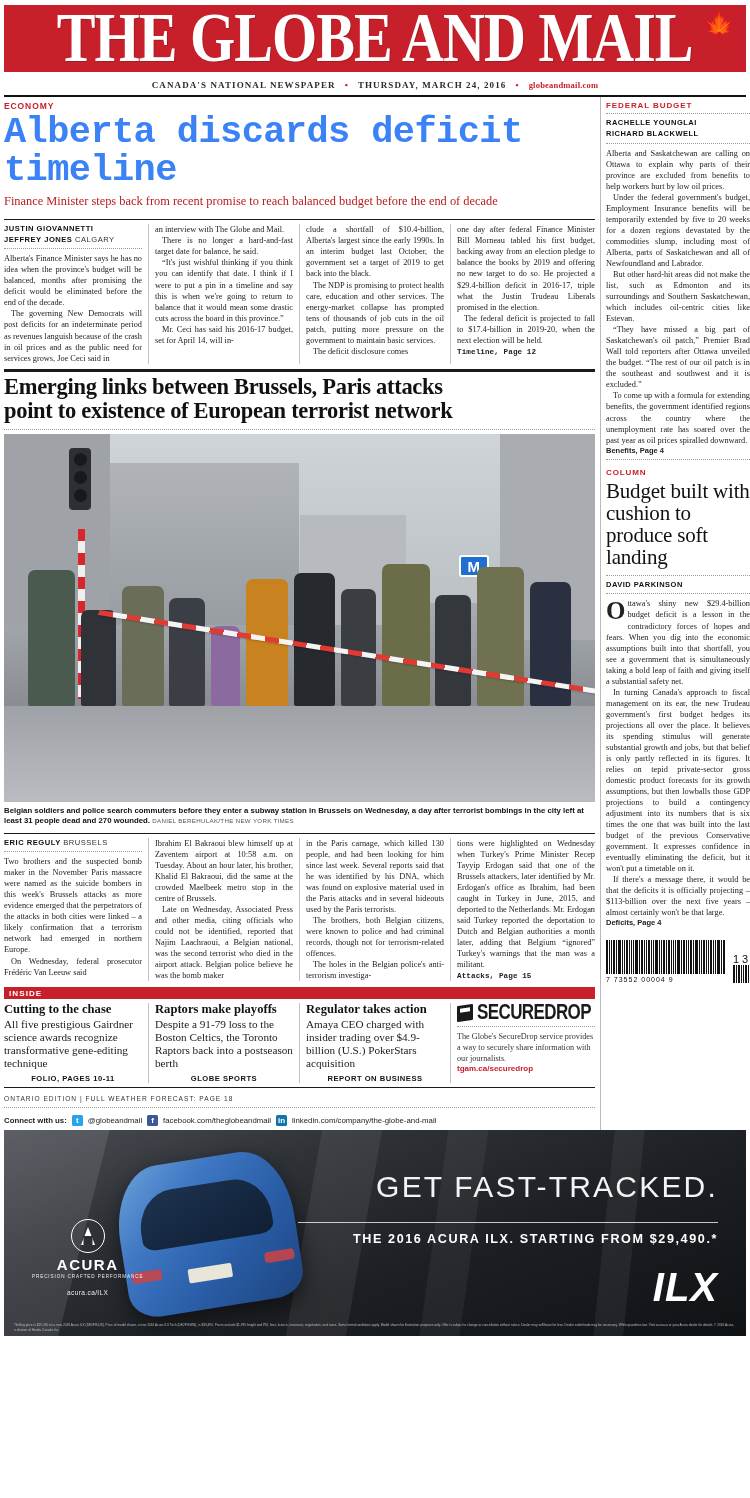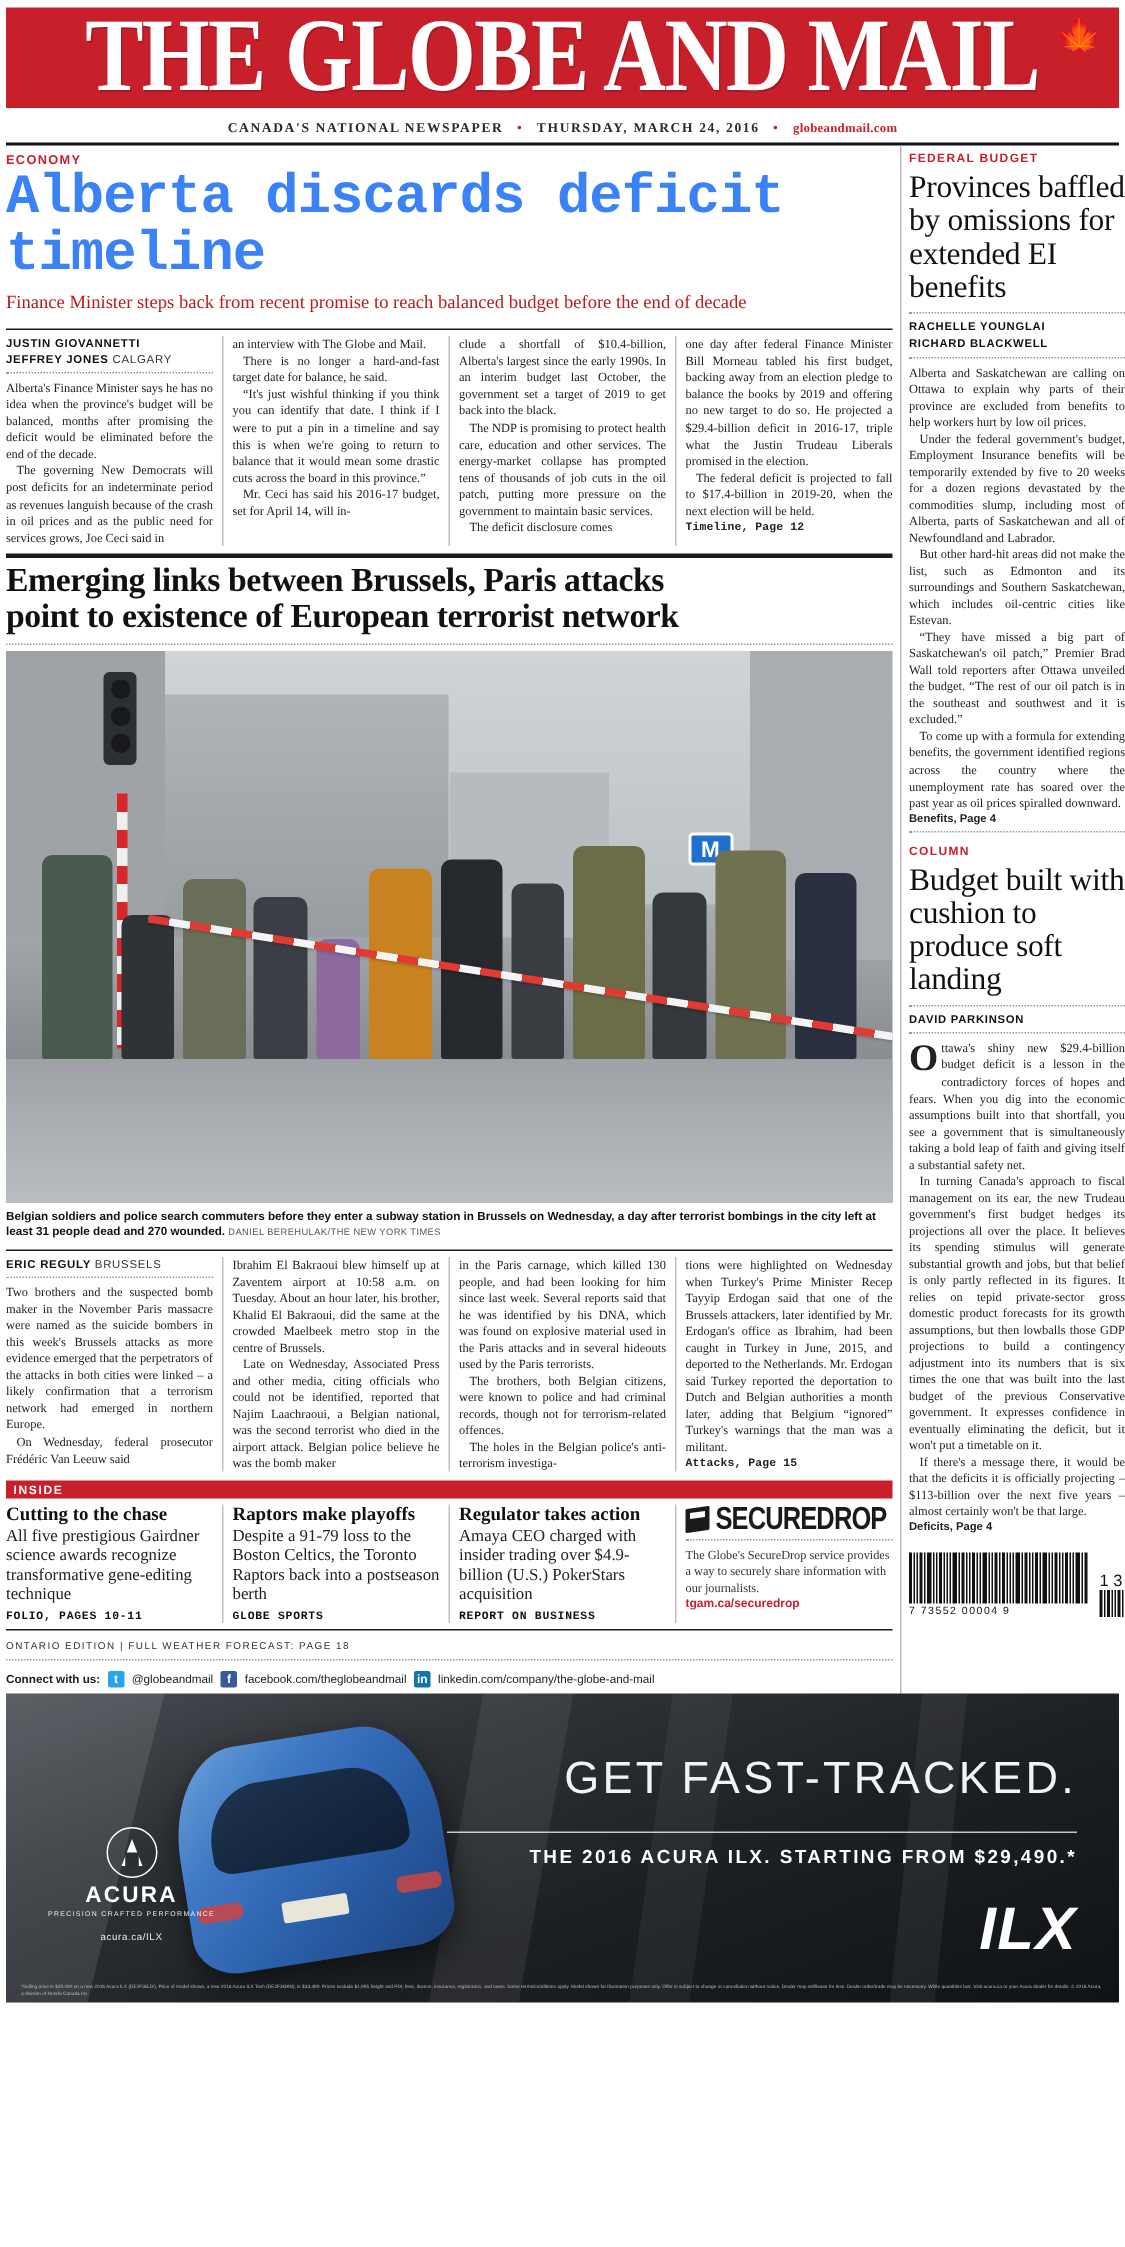--- a/index.html
+++ b/index.html
@@ -164,23 +164,24 @@
   .ins-item { width:138px; }
   .ins-item h4 {
     font-family:"Liberation Serif", serif; font-weight:700;
     font-size:12.6px; margin:0 0 1px 0; line-height:1.08; color:#111;
   }
   .ins-item p {
     font-family:"Liberation Serif", serif; font-size:11.2px;
     line-height:1.18; margin:0; color:#222;
   }
   .ins-item .sec {
-    font-family:Liberation Mono, monospace; font-weight:700;
+    font-family:Liberation Sans, sans-serif; font-weight:700;
     font-size:7.6px; letter-spacing:.5px; margin-top:3px; color:#111;
     text-transform:uppercase;
+    text-align:center;
   }
   .sd-logo { display:flex; align-items:center; gap:4px; }
   .sd-cube { width:16px; height:16px; background:#1a1a1a; position:relative;
              transform:skewY(-8deg); border-radius:1px; }
   .sd-cube::after{content:"";position:absolute;inset:3px 3px auto 3px;height:4px;background:#fff;}
   .sd-word { font-family:"Liberation Sans", sans-serif; font-weight:700;
              font-size:17px; letter-spacing:-.6px; color:#1a1a1a;
              transform:scaleY(1.25); }
   .sd-text { font-family:"Liberation Serif", serif; font-size:8.2px;
              line-height:1.3; color:#333; margin-top:5px; }
@@ -478,21 +479,20 @@
         <span>linkedin.com/company/the-globe-and-mail</span>
       </div>
     </div>
 
     <div class="vrule"></div>
 
     <aside class="right-zone">
 
       <section>
         <div class="r-kicker">FEDERAL BUDGET</div>
-        <h3 class="r-head">Provinces baffled by omissions for extended EI benefits</h3>
         <div class="dotrule"></div>
         <div class="r-byline">
           <div>RACHELLE YOUNGLAI</div>
           <div>RICHARD BLACKWELL</div>
         </div>
         <div class="dotrule"></div>
         <div class="r-col">
           <p class="first">Alberta and Saskatchewan are calling on Ottawa to explain why parts of their province are excluded from benefits to help workers hurt by low oil prices.</p>
           <p>Under the federal government's budget, Employment Insurance benefits will be temporarily extended by five to 20 weeks for a dozen regions devastated by the commodities slump, including most of Alberta, parts of Saskatchewan and all of Newfoundland and Labrador.</p>
           <p>But other hard-hit areas did not make the list, such as Edmonton and its surroundings and Southern Saskatchewan, which includes oil-centric cities like Estevan.</p>

